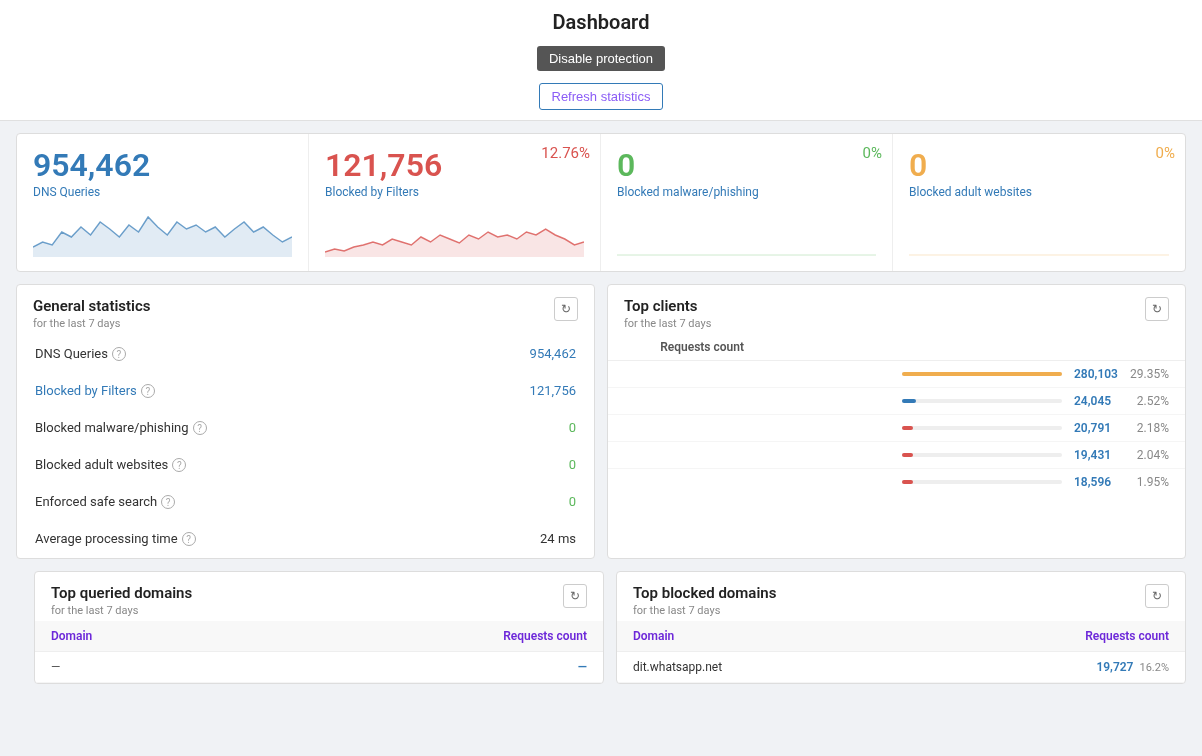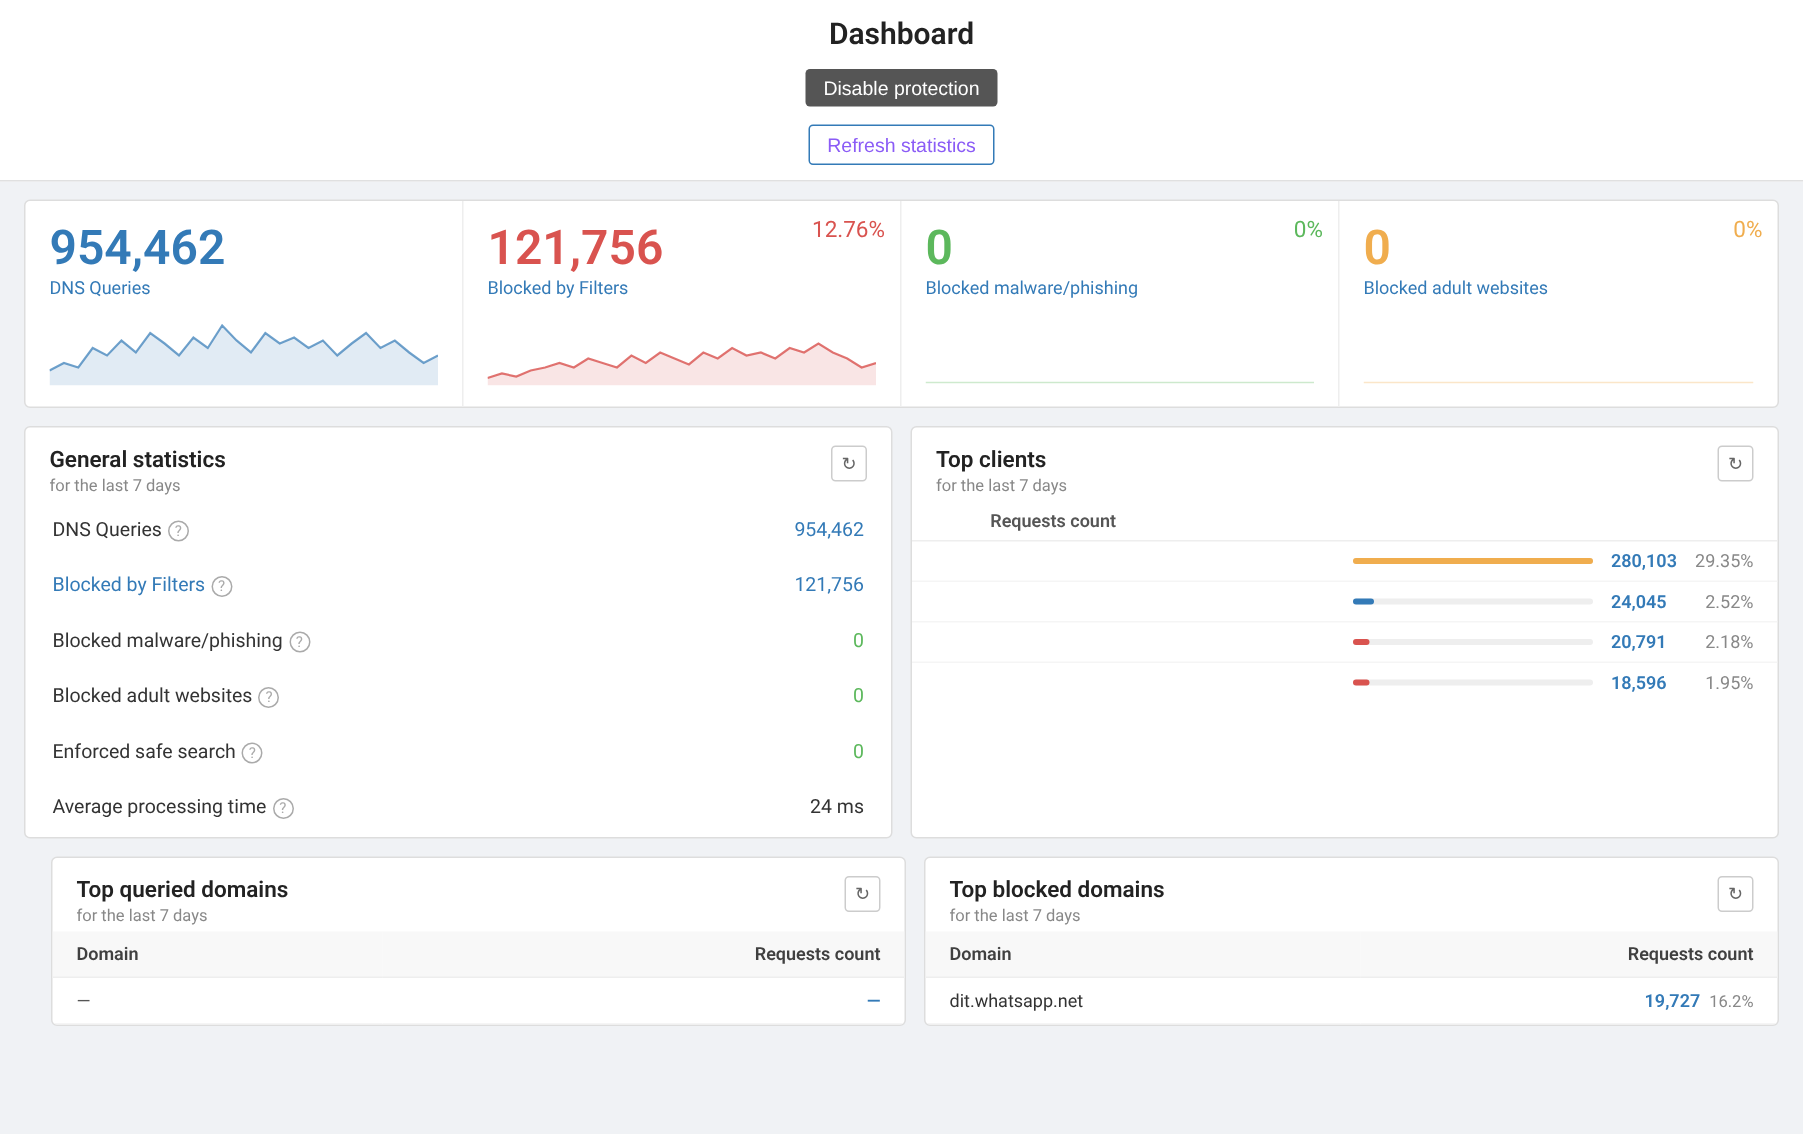--- a/index.html
+++ b/index.html
@@ -56,21 +56,21 @@
     .client-bar-wrap { width: 160px; margin: 0 12px; }
     .client-bar { height: 4px; background: #eee; border-radius: 2px; margin-bottom: 1px; }
     .client-bar-fill { height: 4px; border-radius: 2px; }
     .client-count { width: 50px; text-align: left; font-size: 12px; color: #337ab7; font-weight: 600; }
     .client-pct { width: 45px; text-align: right; font-size: 12px; color: #888; }
 
     
     .bottom-panel { background: #fff; border: 1px solid #ddd; border-radius: 4px; overflow: hidden; }
     .domain-table { width: 100%; border-collapse: collapse; }
     .domain-table thead tr { background: #f8f8f8; }
-    .domain-table th { padding: 8px 16px; text-align: left; font-size: 12px; color: #404040; font-weight: 600; border-bottom: 1px solid #eee; }
+    .domain-table th { padding: 8px 16px; text-align: left; font-size: 12px; color: #6d28d9; font-weight: 600; border-bottom: 1px solid #eee; }
     .domain-table th:last-child { text-align: right; }
     .domain-table td { padding: 8px 16px; border-bottom: 1px solid #f5f5f5; font-size: 12px; }
     .domain-table td:last-child { text-align: right; color: #337ab7; font-weight: 600; }
     .domain-pct { font-size: 11px; color: #888; margin-left: 6px; font-weight: normal; }
   </style>
 </head>
 <body>
 
 <div class="header">
   <h1>Dashboard</h1>
@@ -216,20 +216,30 @@
   </div>
             <div class="client-row">
     <div class="client-name">&nbsp;</div>
     <div class="client-bar-wrap">
       <div class="client-bar">
         <div class="client-bar-fill" style="width:7%; background:#d9534f;"></div>
       </div>
     </div>
     <div class="client-count">20,791</div>
     <div class="client-pct">2.18%</div>
+  </div>
+            <div class="client-row">
+    <div class="client-name">&nbsp;</div>
+    <div class="client-bar-wrap">
+      <div class="client-bar">
+        <div class="client-bar-fill" style="width:7%; background:#d9534f;"></div>
+      </div>
+    </div>
+    <div class="client-count">19,431</div>
+    <div class="client-pct">2.04%</div>
   </div>
             <div class="client-row">
     <div class="client-name">&nbsp;</div>
     <div class="client-bar-wrap">
       <div class="client-bar">
         <div class="client-bar-fill" style="width:7%; background:#d9534f;"></div>
       </div>
     </div>
     <div class="client-count">18,596</div>
     <div class="client-pct">1.95%</div>

